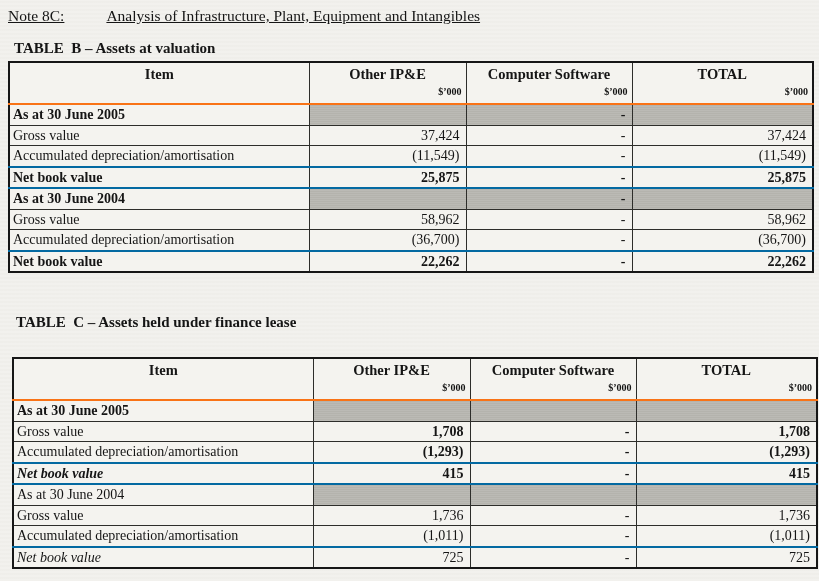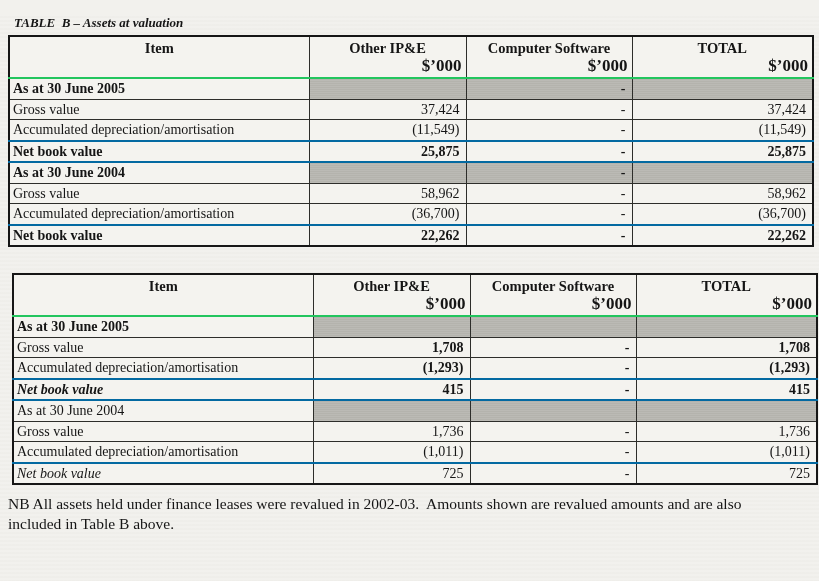--- a/index.html
+++ b/index.html
@@ -27,24 +27,23 @@
     font-size: 15.5px;
     display: flex;
     gap: 42px;
     white-space: pre-wrap;
   }
   .doc-heading .u { text-decoration: underline; }
 
   
   .tbl-title {
     margin: 15px 0 4px 14px;
-    font-size: 13px;
+    font-size: 15px;
     font-weight: bold;
     white-space: pre-wrap;
-    font-style: italic;
   }
   .tbl-title-c { margin-top: 41px; margin-left: 16px; margin-bottom: 0; }
 
   
   table {
     border-collapse: collapse;
     table-layout: fixed;
     margin-left: 8px;
     width: 804px;
     background: #f4f3ef;
@@ -56,32 +55,32 @@
   col.c-ipe   { width: 157px; }
   col.c-cs    { width: 166px; }
   col.c-total { width: 181px; }
 
   th, td {
     border: 1px solid #2d2d2a;
     padding: 0;
     vertical-align: top;
     overflow: hidden;
   }
-  thead th { border-bottom: 2px solid #22c55e; height: 40px; }
+  thead th { border-bottom: 2px solid #f97316; height: 40px; }
   .col-label {
     text-align: center;
     font-weight: bold;
     font-size: 14.5px;
     padding-top: 3px;
     line-height: 17px;
   }
   .col-unit {
     text-align: right;
     font-weight: bold;
-    font-size: 17px;
+    font-size: 10px;
     padding: 1px 4px 0 0;
     line-height: 16px;
   }
 
   td.item {
     padding: 1px 8px 1px 3px;
     line-height: 17.5px;
     white-space: nowrap;
   }
   td.num {
@@ -105,20 +104,24 @@
     font-size: 15.5px;
     line-height: 19.5px;
     white-space: pre-wrap;
   }
 </style>
 </head>
 <body>
 
 <div class="page">
 
+  <div class="doc-heading">
+    <span class="u">Note 8C:</span>
+    <span class="u">Analysis of Infrastructure, Plant, Equipment and Intangibles</span>
+  </div>
 
   <div class="tbl-title">TABLE  B – Assets at valuation</div>
 
   <table class="tbl-b">
     <colgroup>
         <col class="c-item">
         <col class="c-ipe">
         <col class="c-cs">
         <col class="c-total">
       </colgroup>
@@ -186,20 +189,21 @@
       </tr>
       <tr class="thick-top">
         <td class="item b">Net book value</td>
         <td class="num b">22,262</td>
         <td class="num b">-</td>
         <td class="num b">22,262</td>
       </tr>
     </tbody>
   </table>
 
+  <div class="tbl-title tbl-title-c">TABLE  C – Assets held under finance lease</div>
 
   <table class="tbl-c">
     <colgroup>
         <col class="c-item">
         <col class="c-ipe">
         <col class="c-cs">
         <col class="c-total">
       </colgroup>
     <thead>
       <tr>

